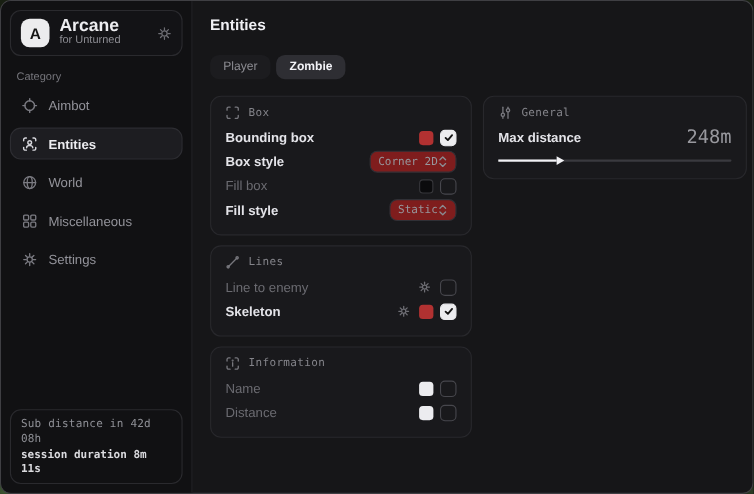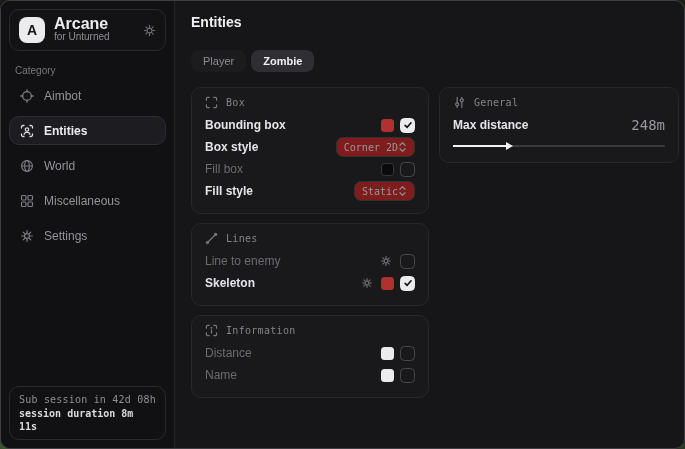--- a/index.html
+++ b/index.html
@@ -89,21 +89,21 @@
   .checkbox.checked { background:#ececef; border-color:#ececef; }
   .row-gear { display:flex; color:#6e6e74; margin-right:2px; cursor:pointer; }
   .dropdown {
     display:flex; align-items:center; cursor:pointer;
     background:#7f1d1d; border:1px solid #303036; border-radius:7px;
     padding:3px 7px; font-family:"DejaVu Sans Mono", monospace;
     font-size:10px; color:#97979d;
   }
   .dropdown .unfold { display:flex; color:#8a8a90; }
   
-  .gen-value { font-family:"DejaVu Sans Mono", monospace; font-size:14px; color:#98989e; }
+  .gen-value { font-family:"DejaVu Sans Mono", monospace; font-size:17px; color:#98989e; }
   .slider { position:relative; height:10px; margin-top:5px; cursor:pointer; }
   .slider-track { position:absolute; top:4px; left:0; right:0; height:2px; background:#3a3a3f; border-radius:1px; }
   .slider-fill  { position:absolute; top:4px; left:0; height:2px; background:#f2f2f5; }
   .slider-fill::after {
     content:''; position:absolute; right:-7px; top:-3.5px;
     border-left:7px solid #f2f2f5; border-top:4.5px solid transparent;
     border-bottom:4.5px solid transparent;
   }
   svg { display:block; }
 </style>
@@ -200,21 +200,21 @@
               <line x1="3.2" y1="3.2" x2="4.7" y2="4.7"></line>
             <line x1="9.3" y1="4.7" x2="10.8" y2="3.2"></line>
               <line x1="3.2" y1="10.8" x2="4.7" y2="9.3"></line>
           </svg>
         </span>
         <span class="nav-label">Settings</span>
       </div>
     </nav>
 
     <div class="status-card">
-      <div class="status-line1">Sub session in 42d 08h</div>
+      <div class="status-line1">Sub distance in 42d 08h</div>
       <div class="status-line2">session duration 8m 11s</div>
     </div>
   </aside>
 
   <main class="main">
     <div class="page-title">Entities</div>
 
     <div class="tabs">
       <button class="tab">Player</button>
       <button class="tab active">Zombie</button>
@@ -350,29 +350,29 @@
                 <path d="M12.5 9.5V11a1.5 1.5 0 0 1-1.5 1.5H9.5"></path>
                 <path d="M4.5 12.5H3A1.5 1.5 0 0 1 1.5 11V9.5"></path>
                 <line x1="7" y1="6.2" x2="7" y2="9.6"></line>
                   <circle cx="7" cy="4.1" r="0.4" fill="currentColor"></circle>
               </svg>
             </span>
             <span>Information</span>
           </div>
 
           <div class="row">
-            <span class="row-label dim">Distance</span>
+            <span class="row-label dim">Name</span>
             <span class="controls">
               <span class="swatch white"></span>
               <span class="checkbox"></span>
             </span>
           </div>
 
           <div class="row">
-            <span class="row-label dim">Name</span>
+            <span class="row-label dim">Distance</span>
             <span class="controls">
               <span class="swatch white"></span>
               <span class="checkbox"></span>
             </span>
           </div>
         </section>
 
       </div>
 
       <div class="col-right">

